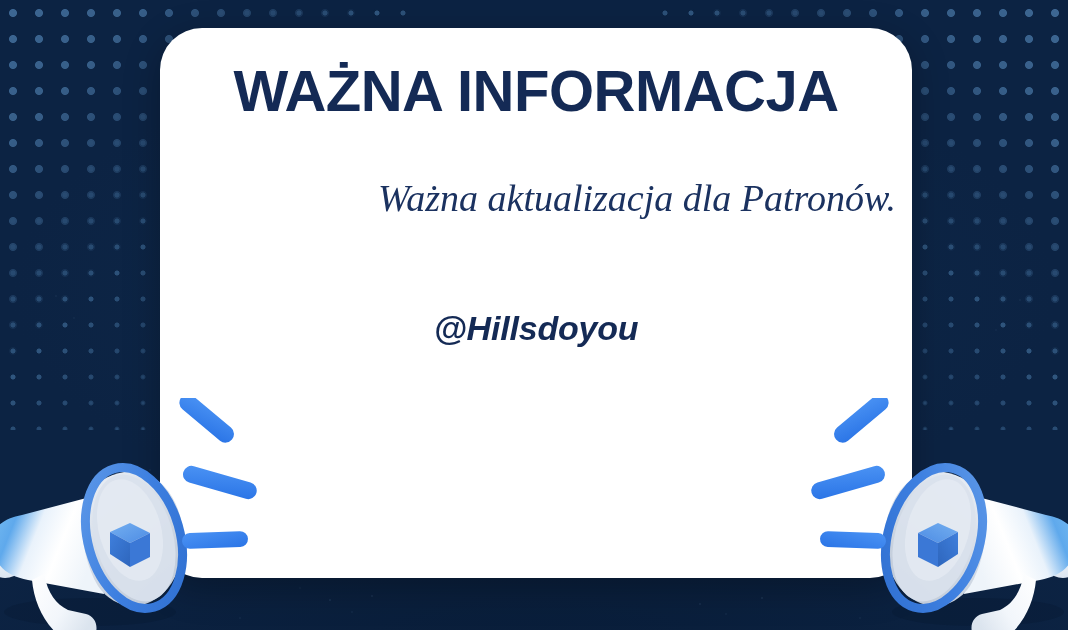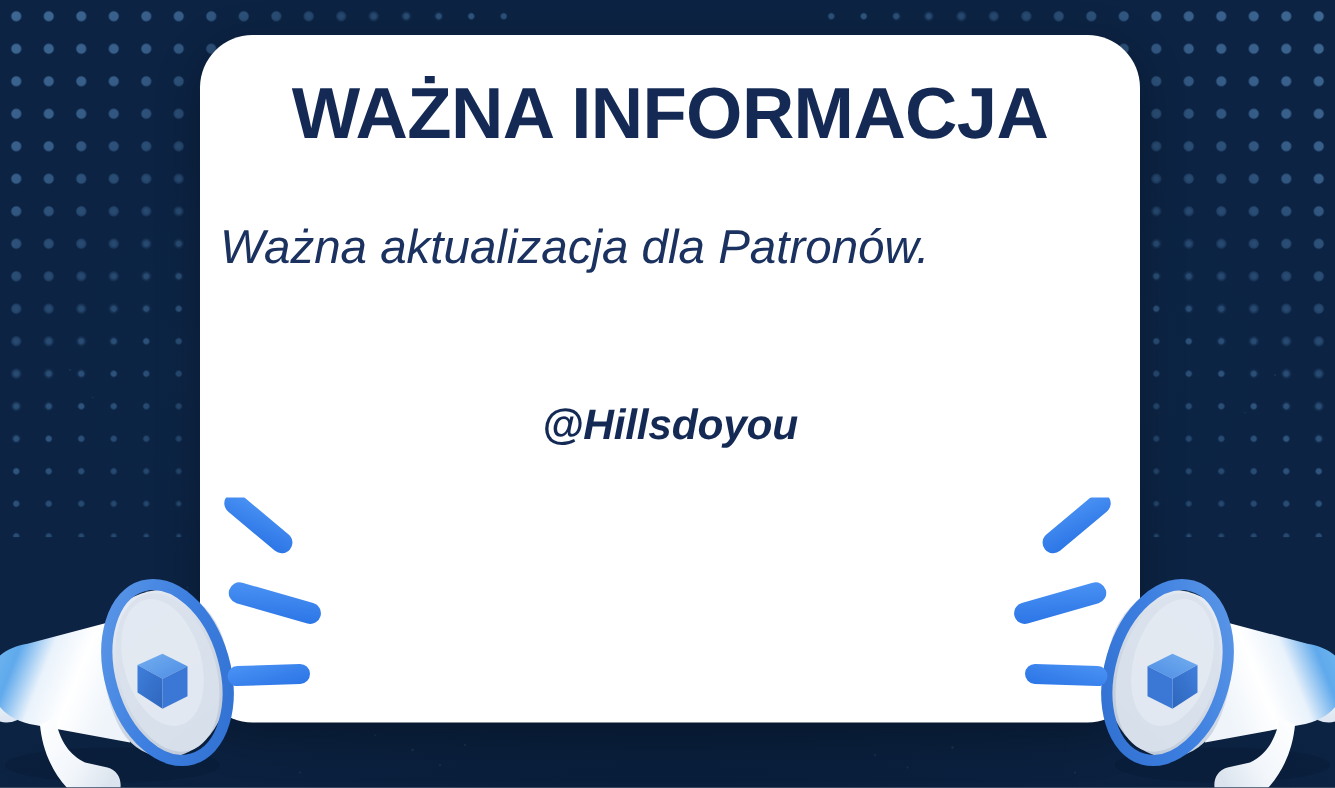--- a/index.html
+++ b/index.html
@@ -105,32 +105,32 @@
     font-weight: 700;
     line-height: 1.07;
     letter-spacing: -0.5px;
     font-family: "Liberation Sans", sans-serif;
   }
 
   #subtext {
     margin: 0;
     padding-top: 48px;
     width: 720px;
-    text-align: left;
+    text-align: right;
     color: #1b3260;
     font-size: 38px;
     font-style: italic;
     font-weight: 400;
     line-height: 1.48;
-    font-family: Liberation Sans, sans-serif;
+    font-family: Liberation Serif, serif;
   }
   #subtext .line { display: block; }
 
   #handle {
-    margin: 17px;
+    margin: 5px;
     padding-top: 78px;
     width: 100%;
     text-align: center;
     color: #142a55;
     font-size: 34px;
     font-weight: 700;
     font-style: italic;
     letter-spacing: -0.2px;
     font-family: "Liberation Sans", sans-serif;
   }

